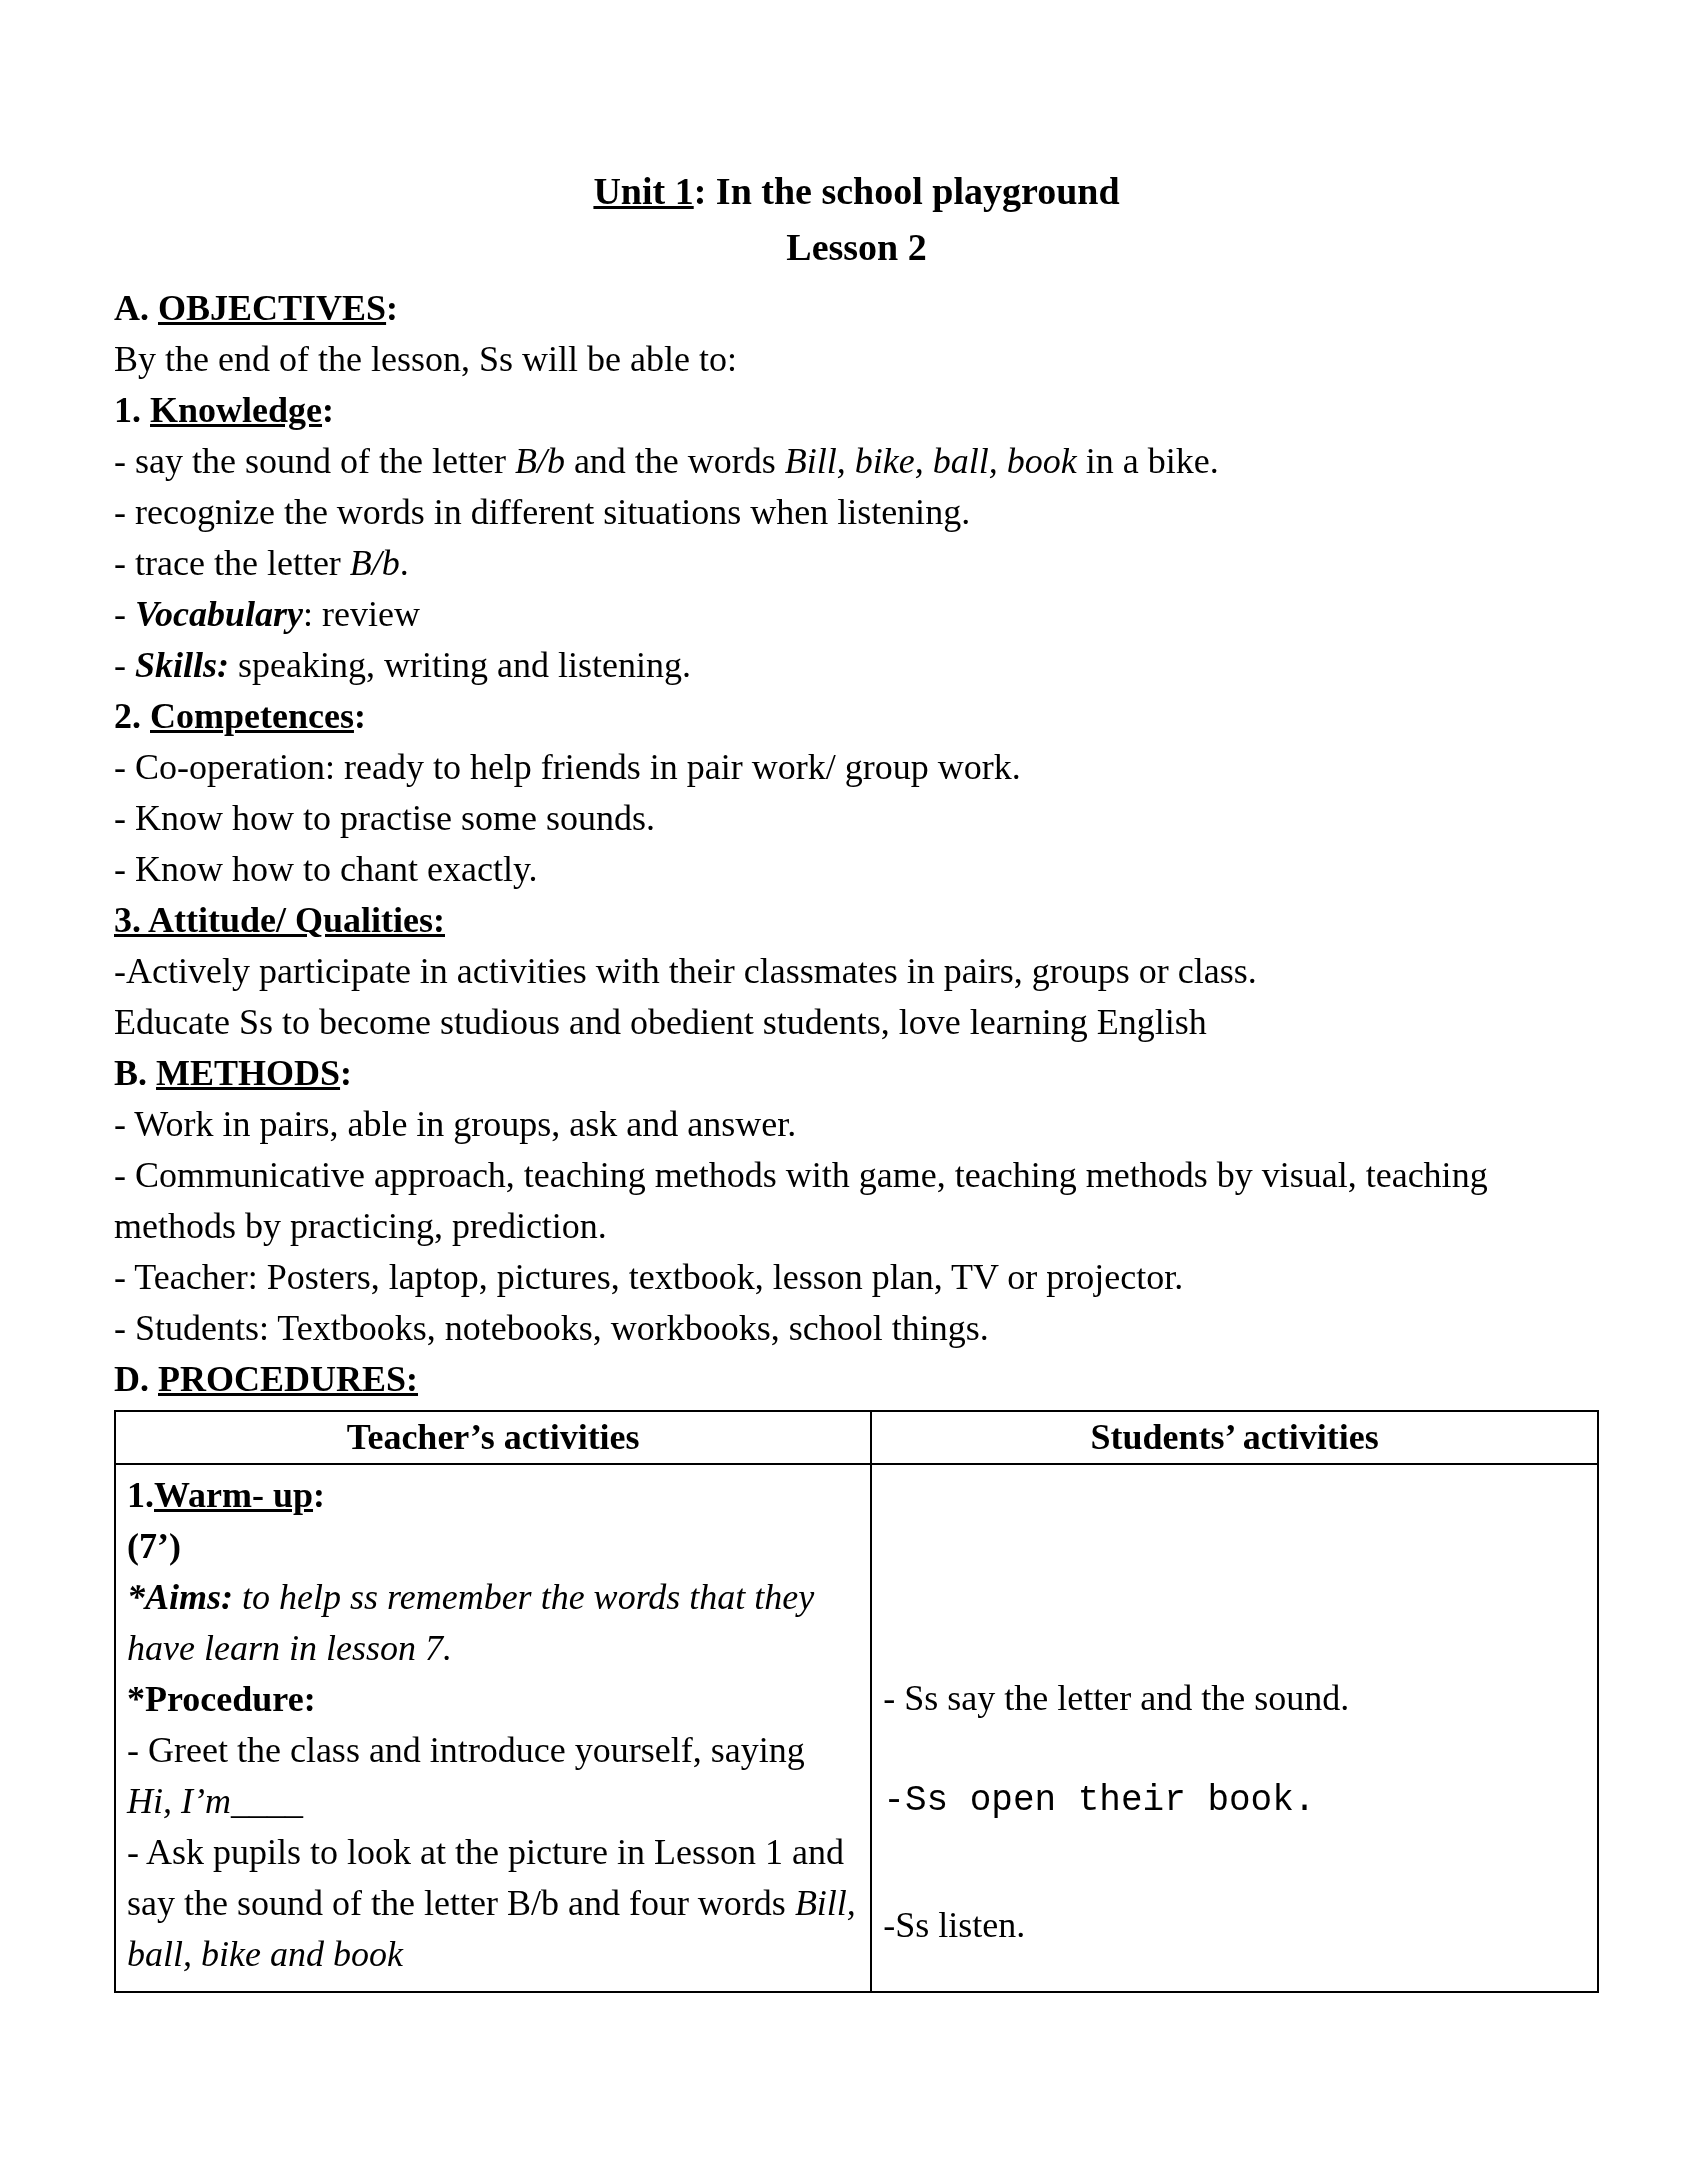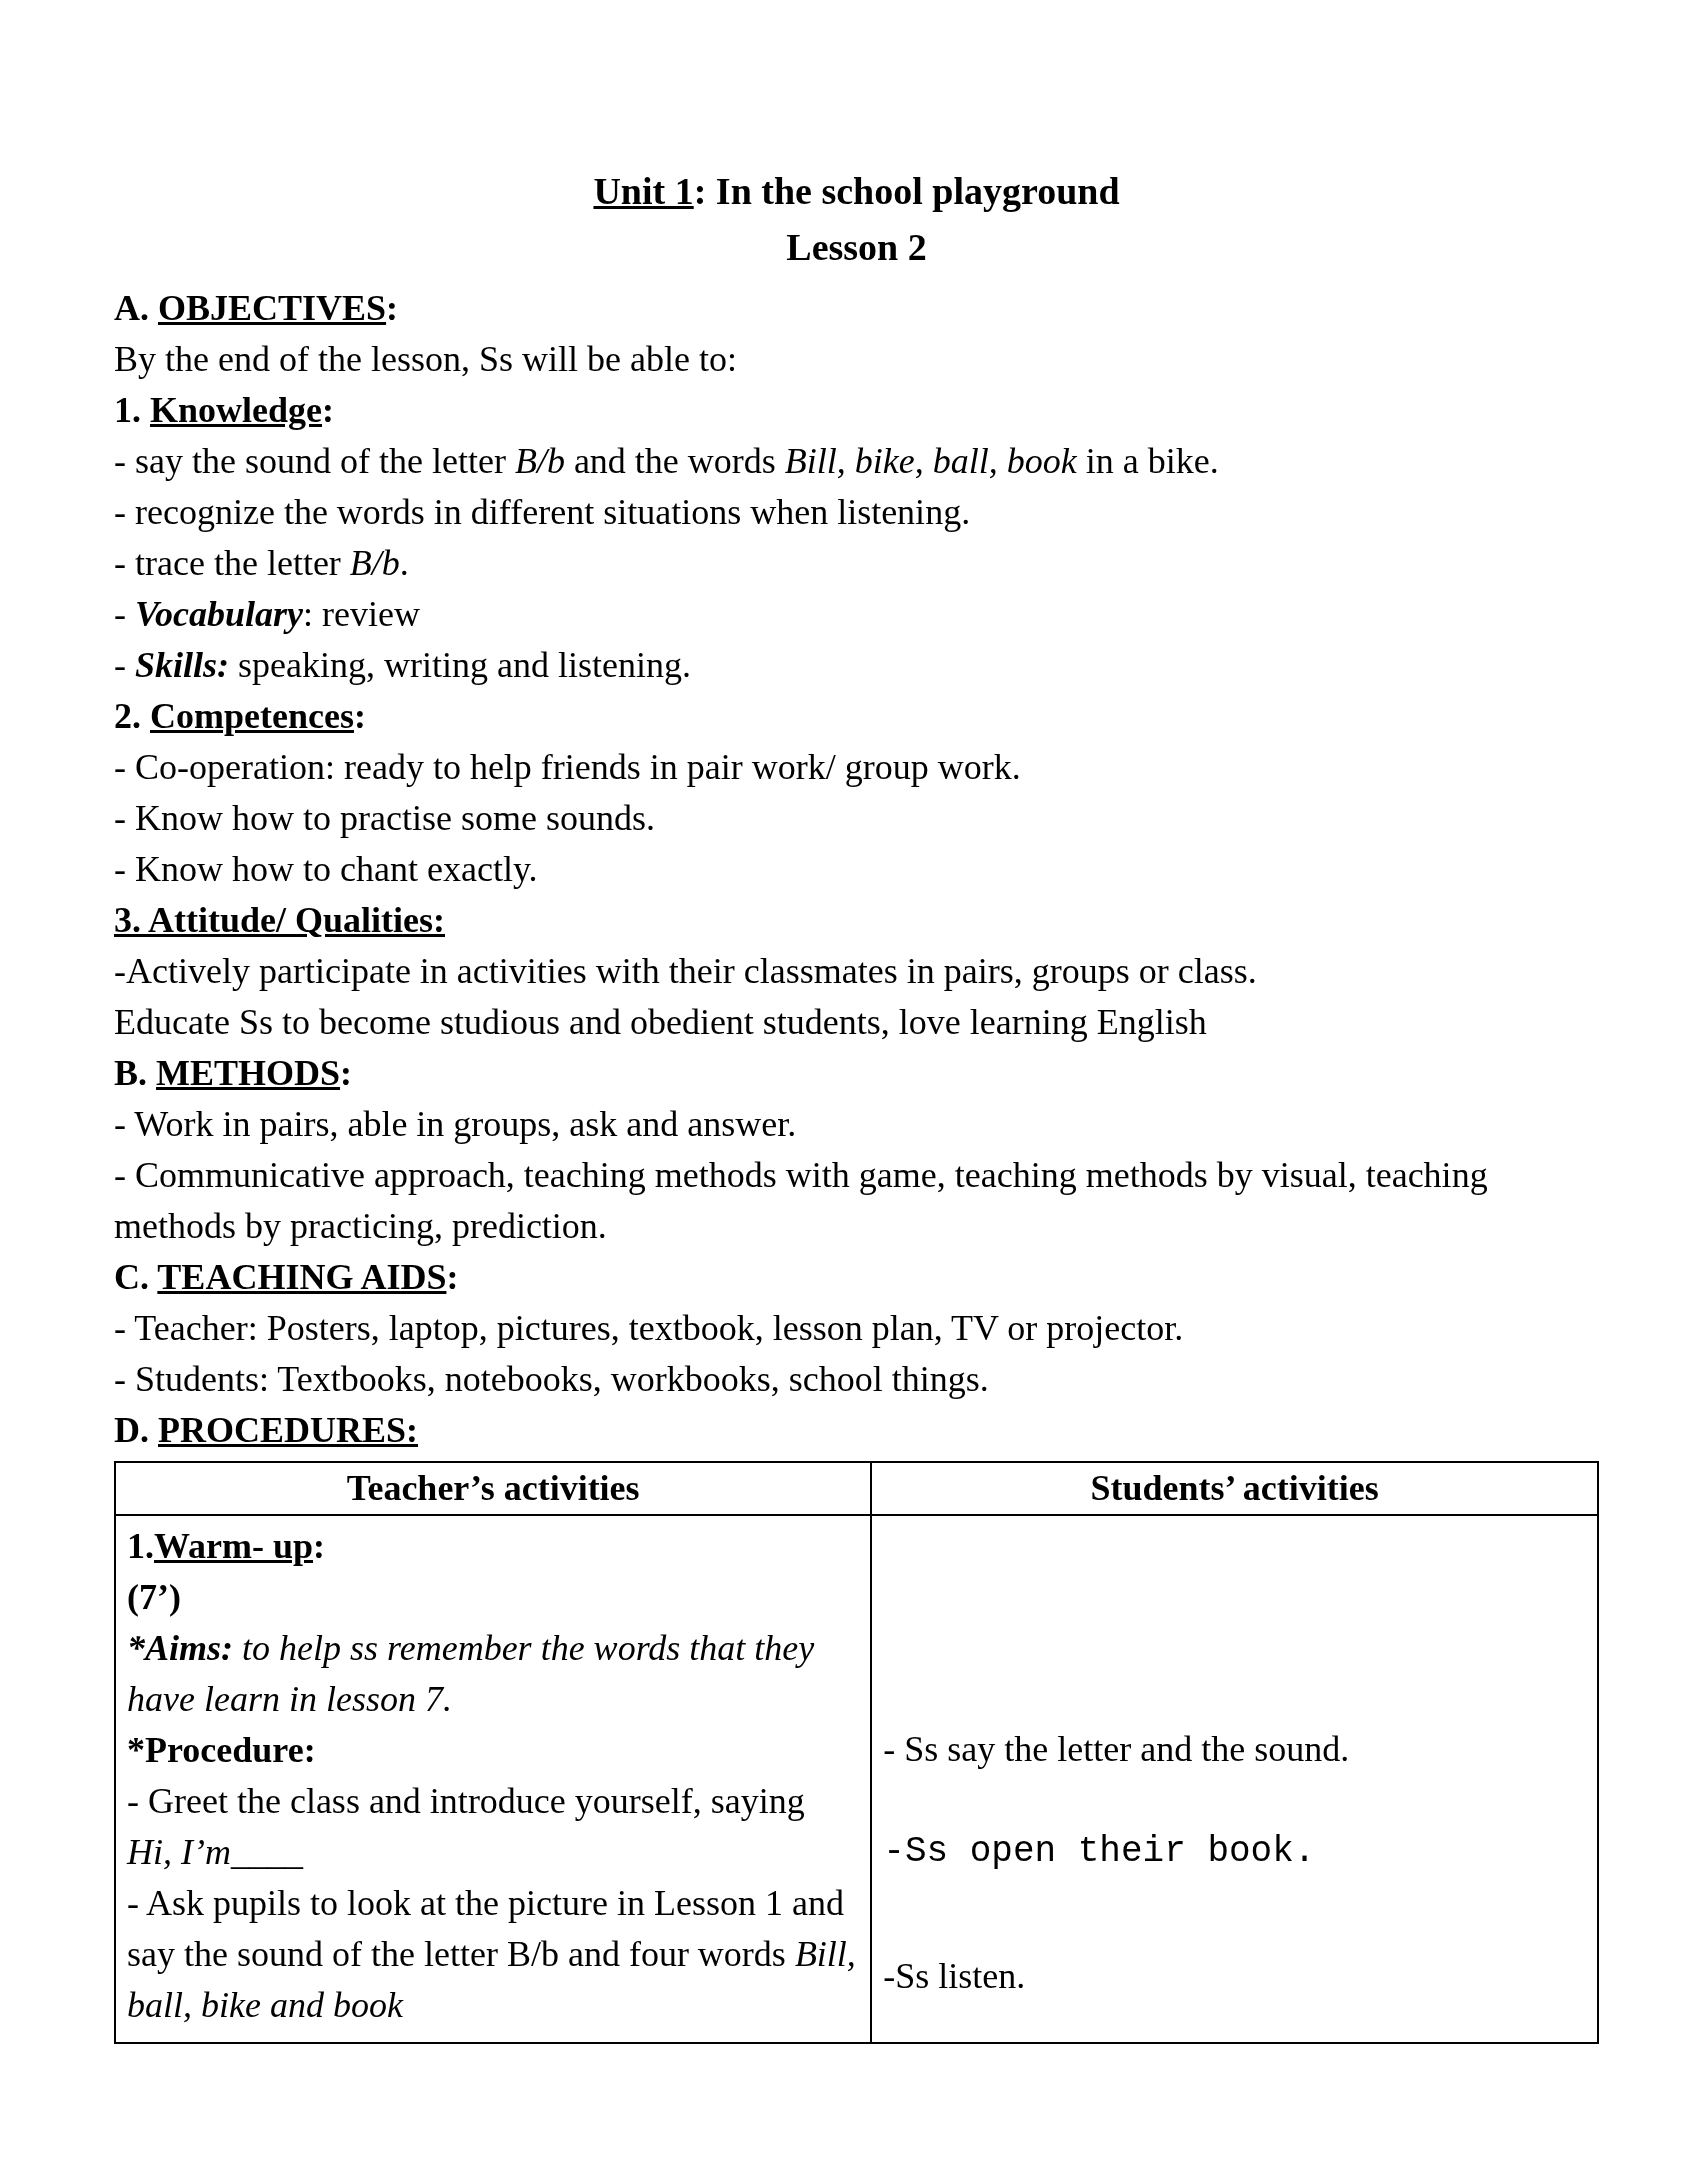--- a/index.html
+++ b/index.html
@@ -62,21 +62,20 @@
     <p><span class="b">2. </span><span class="b u">Competences</span><span class="b">:</span></p>
     <p><span>- Co-operation: ready to help friends in pair work/ group work.</span></p>
     <p><span>- Know how to practise some sounds.</span></p>
     <p><span>- Know how to chant exactly.</span></p>
     <p><span class="b u">3. Attitude/ Qualities:</span></p>
     <p><span>-Actively participate in activities with their classmates in pairs, groups or class.</span></p>
     <p><span>Educate Ss to become studious and obedient students, love learning English</span></p>
     <p><span class="b">B. </span><span class="b u">METHODS</span><span class="b">:</span></p>
     <p><span>- Work in pairs, able in groups, ask and answer.</span></p>
     <p><span>- Communicative approach, teaching methods with game, teaching methods by visual, teaching methods by practicing, prediction.</span></p>
-    <p><span class="b">C. </span><span class="b u">TEACHING AIDS</span><span class="b">:</span></p>
     <p><span>- Teacher: Posters, laptop, pictures, textbook, lesson plan, TV or projector.</span></p>
     <p><span>- Students: Textbooks, notebooks, workbooks, school things.</span></p>
     <p><span class="b">D. </span><span class="b u">PROCEDURES:</span></p>
   </div>
 
   <table class="proc">
     <colgroup>
       <col class="col-left">
       <col>
     </colgroup>

